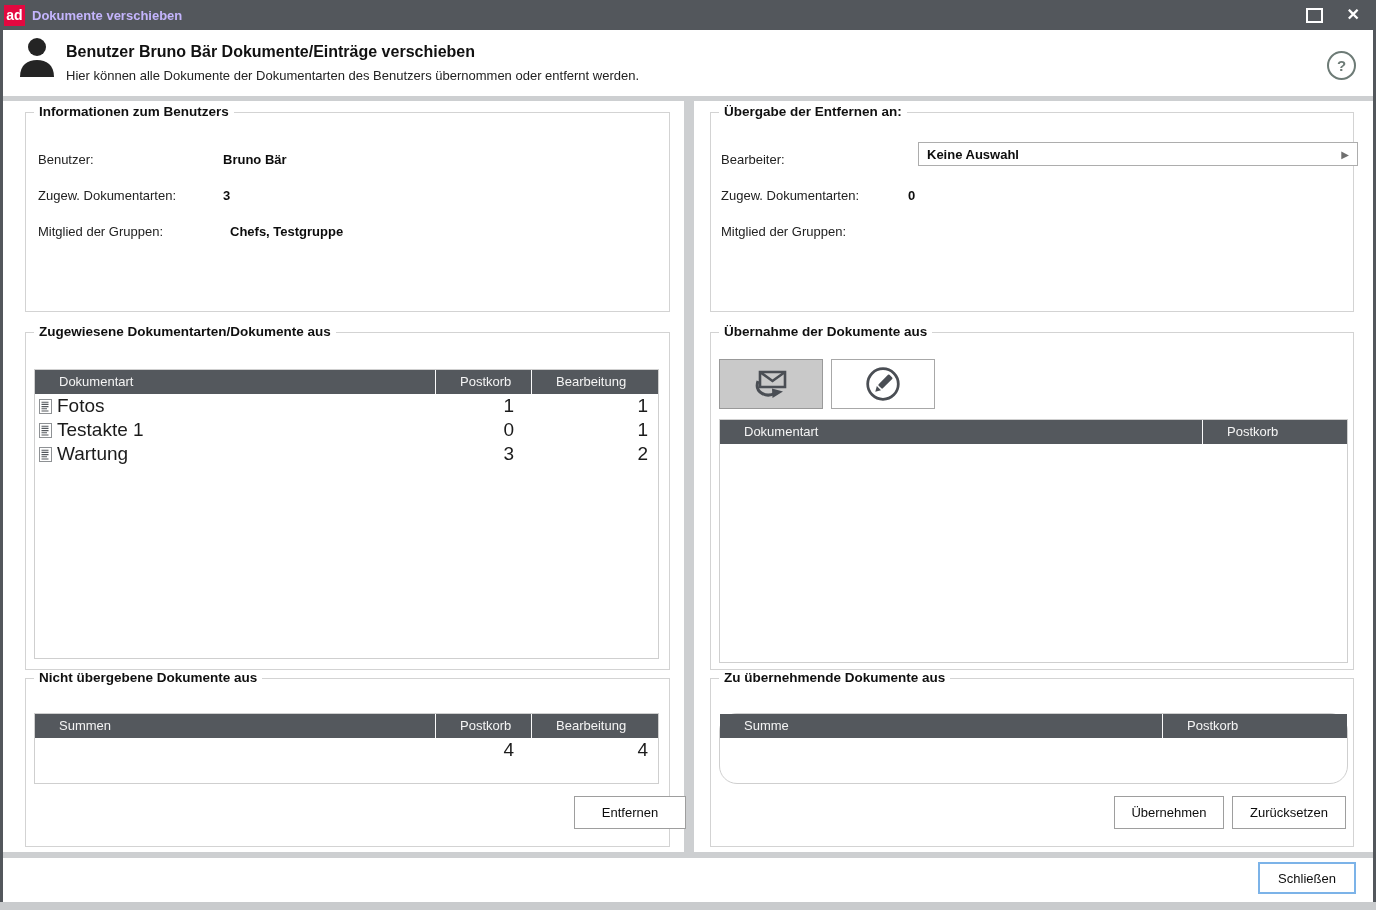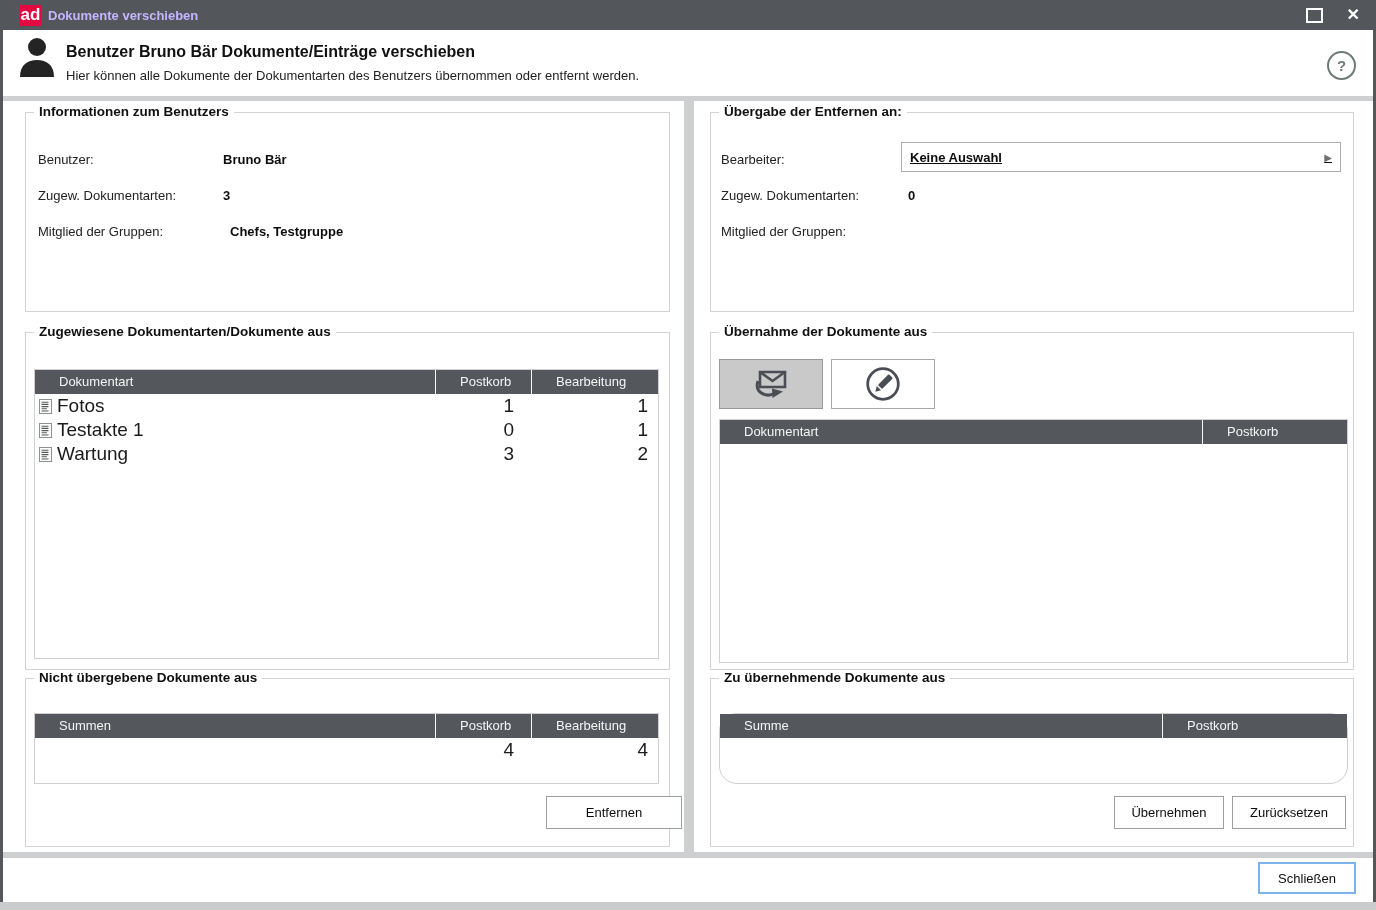--- a/index.html
+++ b/index.html
@@ -1,22 +1,22 @@
 <!DOCTYPE html>
 <html><head>
 <meta charset="utf-8">
 <style>
   html,body{margin:0;padding:0;background:#9a9a9a;}
   #app{position:relative;width:1376px;height:910px;background:#ffffff;overflow:hidden;
        font-family:"Liberation Sans", sans-serif; -webkit-font-smoothing:antialiased;}
   .abs{position:absolute;}
   
   .titlebar{left:0;top:0;width:1376px;height:30px;background:#53575c;display:flex;align-items:center;}
-  .logo{margin-left:20px;width:21px;height:21px;background:#e30840;color:#fff;font-weight:bold;
-        font-size:17px;display:flex;align-items:center;justify-content:center;letter-spacing:0;}
+  .logo{margin-left:4px;width:21px;height:21px;background:#e30840;color:#fff;font-weight:bold;
+        font-size:14px;display:flex;align-items:center;justify-content:center;letter-spacing:0;}
   .wtitle{margin-left:7px;color:#c4b5fd;font-size:13px;font-weight:bold;}
   .winbtns{margin-left:auto;display:flex;align-items:center;gap:24px;margin-right:16px;}
   .maxbox{width:13px;height:11px;border:2px solid #fff;}
   .closex{color:#fff;font-size:16px;font-weight:bold;line-height:1;}
   
   .frame-l{left:0;top:30px;width:3px;height:872px;background:#53575c;}
   .frame-r{left:1373px;top:30px;width:3px;height:872px;background:#53575c;}
   .frame-b{left:0;top:902px;width:1376px;height:8px;background:#c9cbcd;}
   
   .hdr-title{font-size:16px;font-weight:bold;color:#111;white-space:nowrap;}
@@ -140,27 +140,27 @@
         <div class="th" style="width:400px;">Summen</div>
         <div class="th sep" style="width:96px;">Postkorb</div>
         <div class="th sep" style="width:127px;">Bearbeitung</div>
       </div>
       <div class="trow">
         <div class="cname" style="width:400px;"></div>
         <div class="cnum" style="width:96px;padding-right:12px;">4</div>
         <div class="cnum" style="width:127px;padding-right:10px;">4</div>
       </div>
     </div>
-    <button class="btn" style="left:520px;top:117px;width:136px;height:33px;">Entfernen</button>
+    <button class="btn" style="left:548px;top:117px;width:112px;height:33px;">Entfernen</button>
   </div>
 
   <div class="fieldset" style="left:710px;top:112px;width:642px;height:198px;">
     <span class="legend">Übergabe der Entfernen an:</span>
     <span class="flabel" style="left:10px;top:39px;">Bearbeiter:</span>
-    <div class="dropdown" style="left:190px;top:29px;width:440px;height:30px;text-decoration:underline;">
+    <div class="dropdown" style="left:207px;top:29px;width:440px;height:24px;">
       <span>Keine Auswahl</span>
       <span class="dd-arrow">▶</span>
     </div>
     <span class="flabel" style="left:10px;top:75px;">Zugew. Dokumentarten:</span>
     <span class="fvalue" style="left:197px;top:75px;">0</span>
     <span class="flabel" style="left:10px;top:111px;">Mitglied der Gruppen:</span>
     <span class="fvalue" style="left:197px;top:111px;"></span>
   </div>
 
   <div class="fieldset" style="left:710px;top:332px;width:642px;height:336px;">

